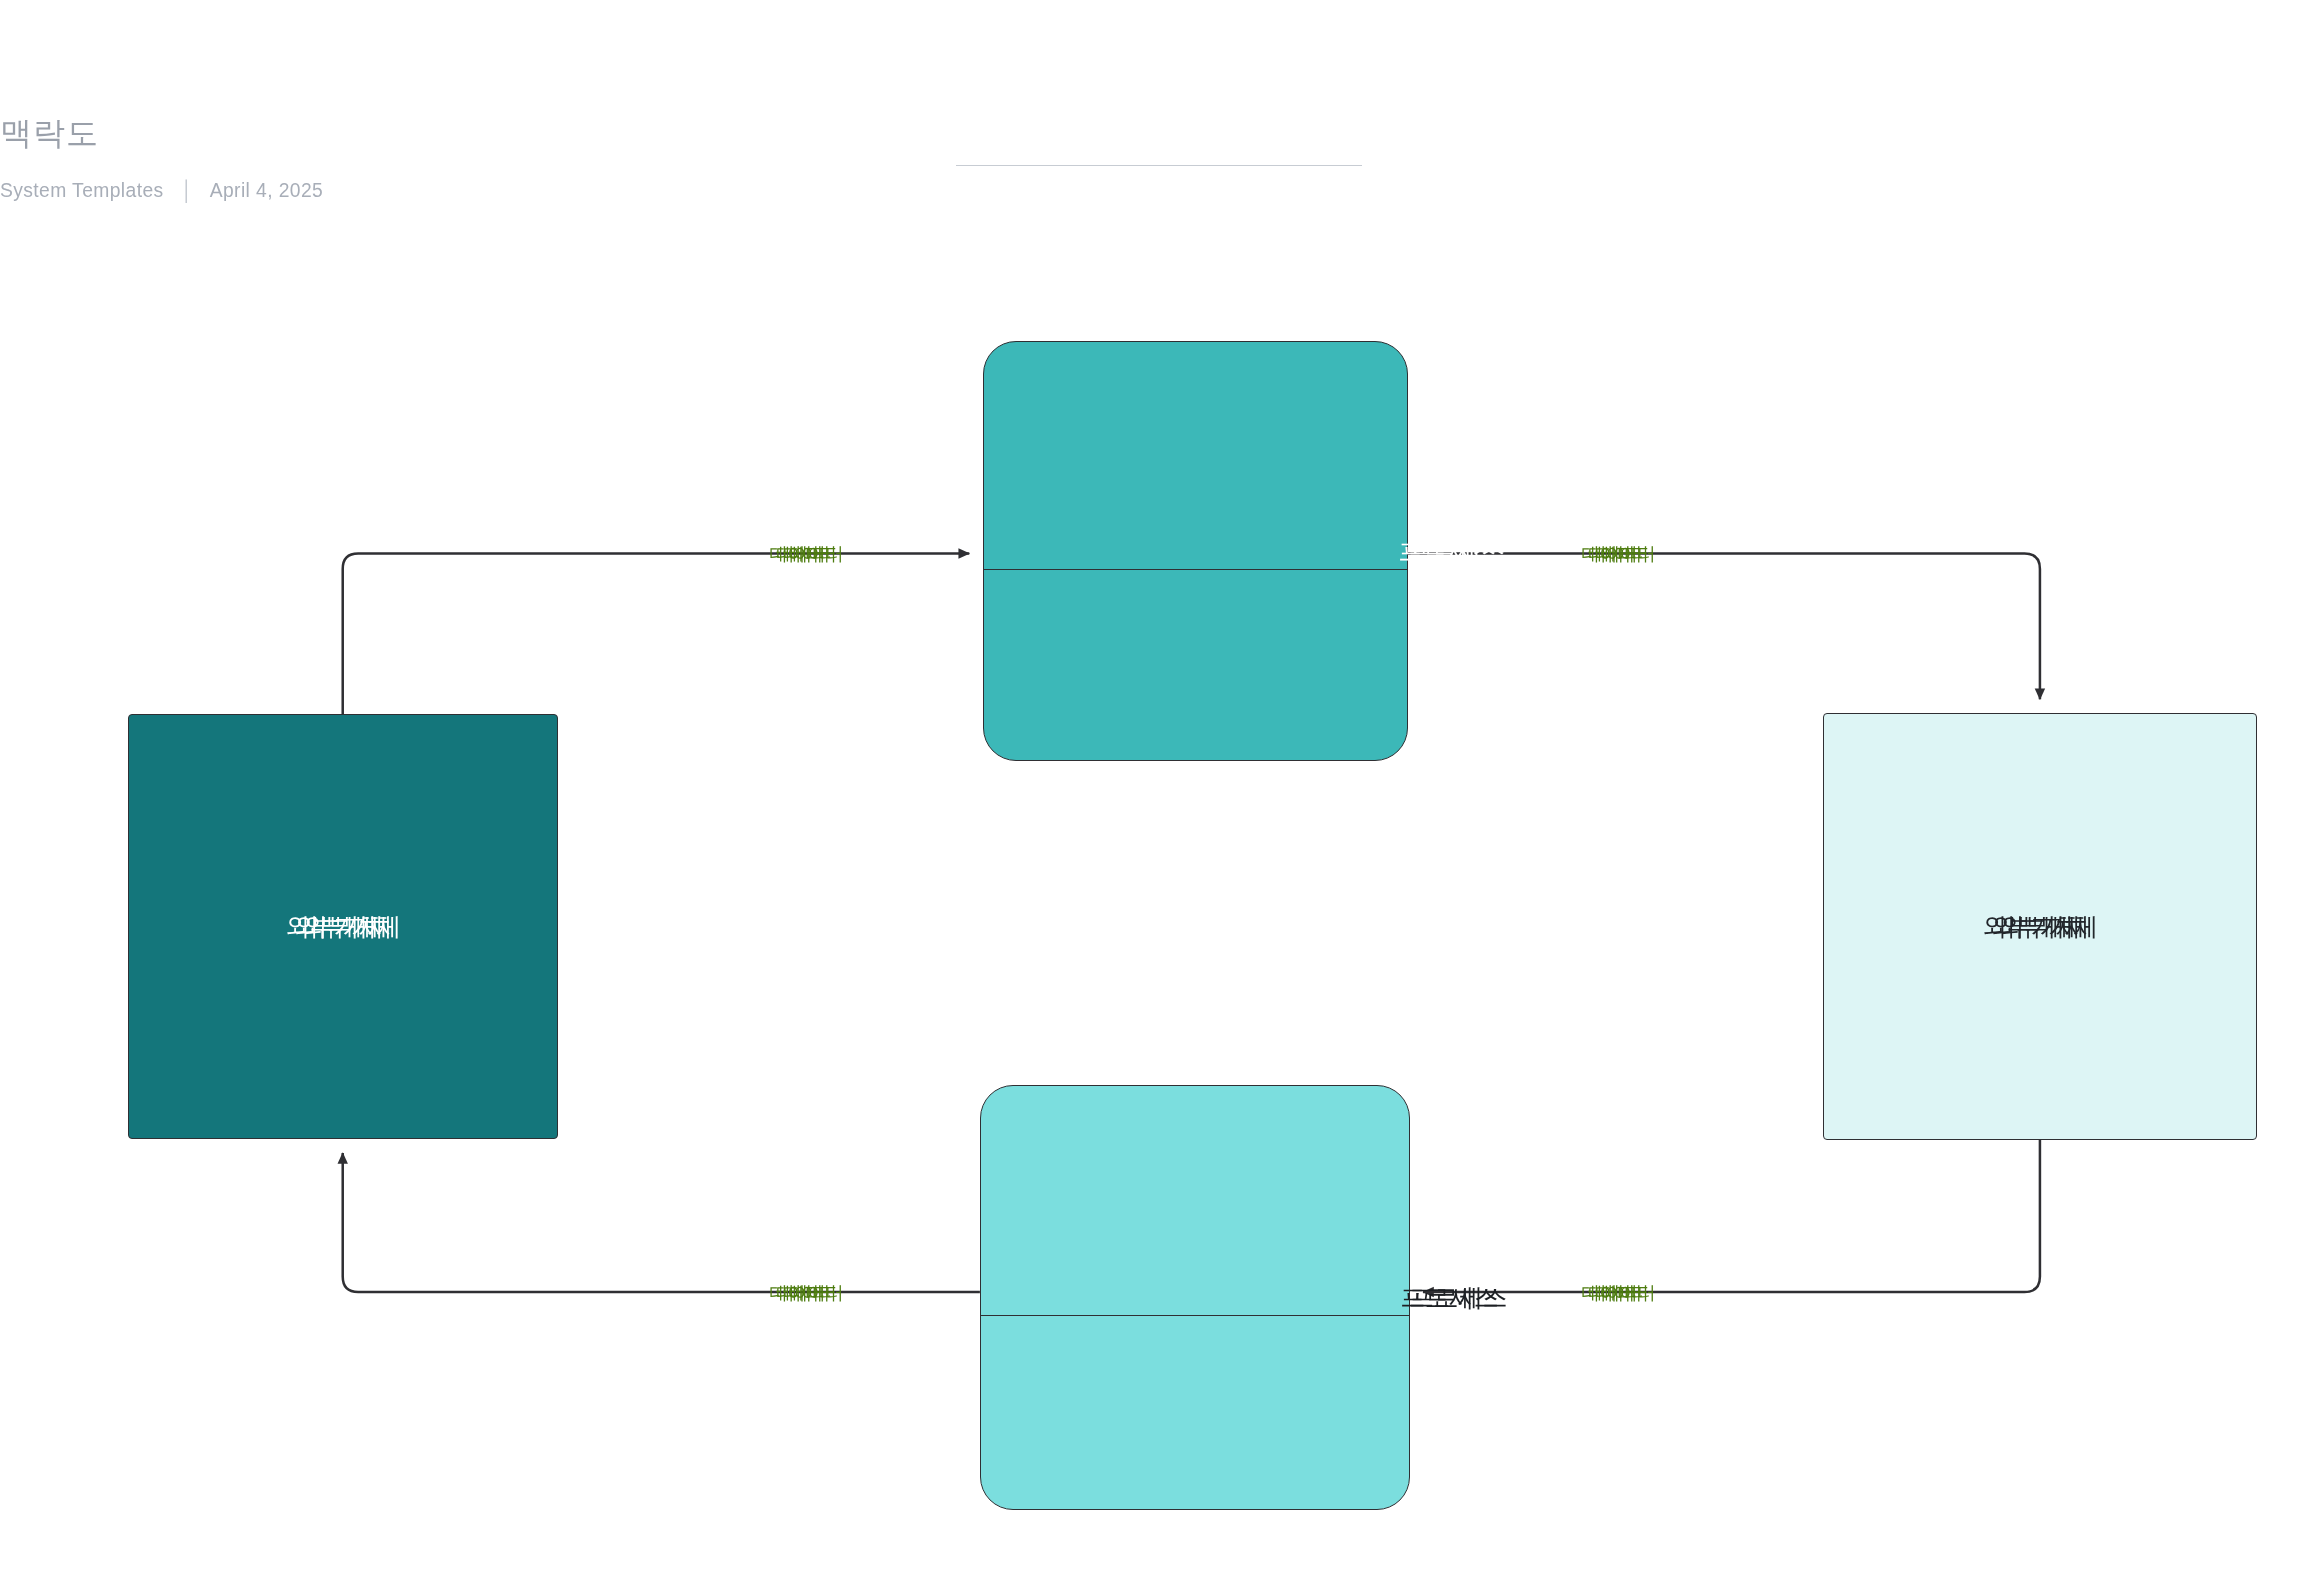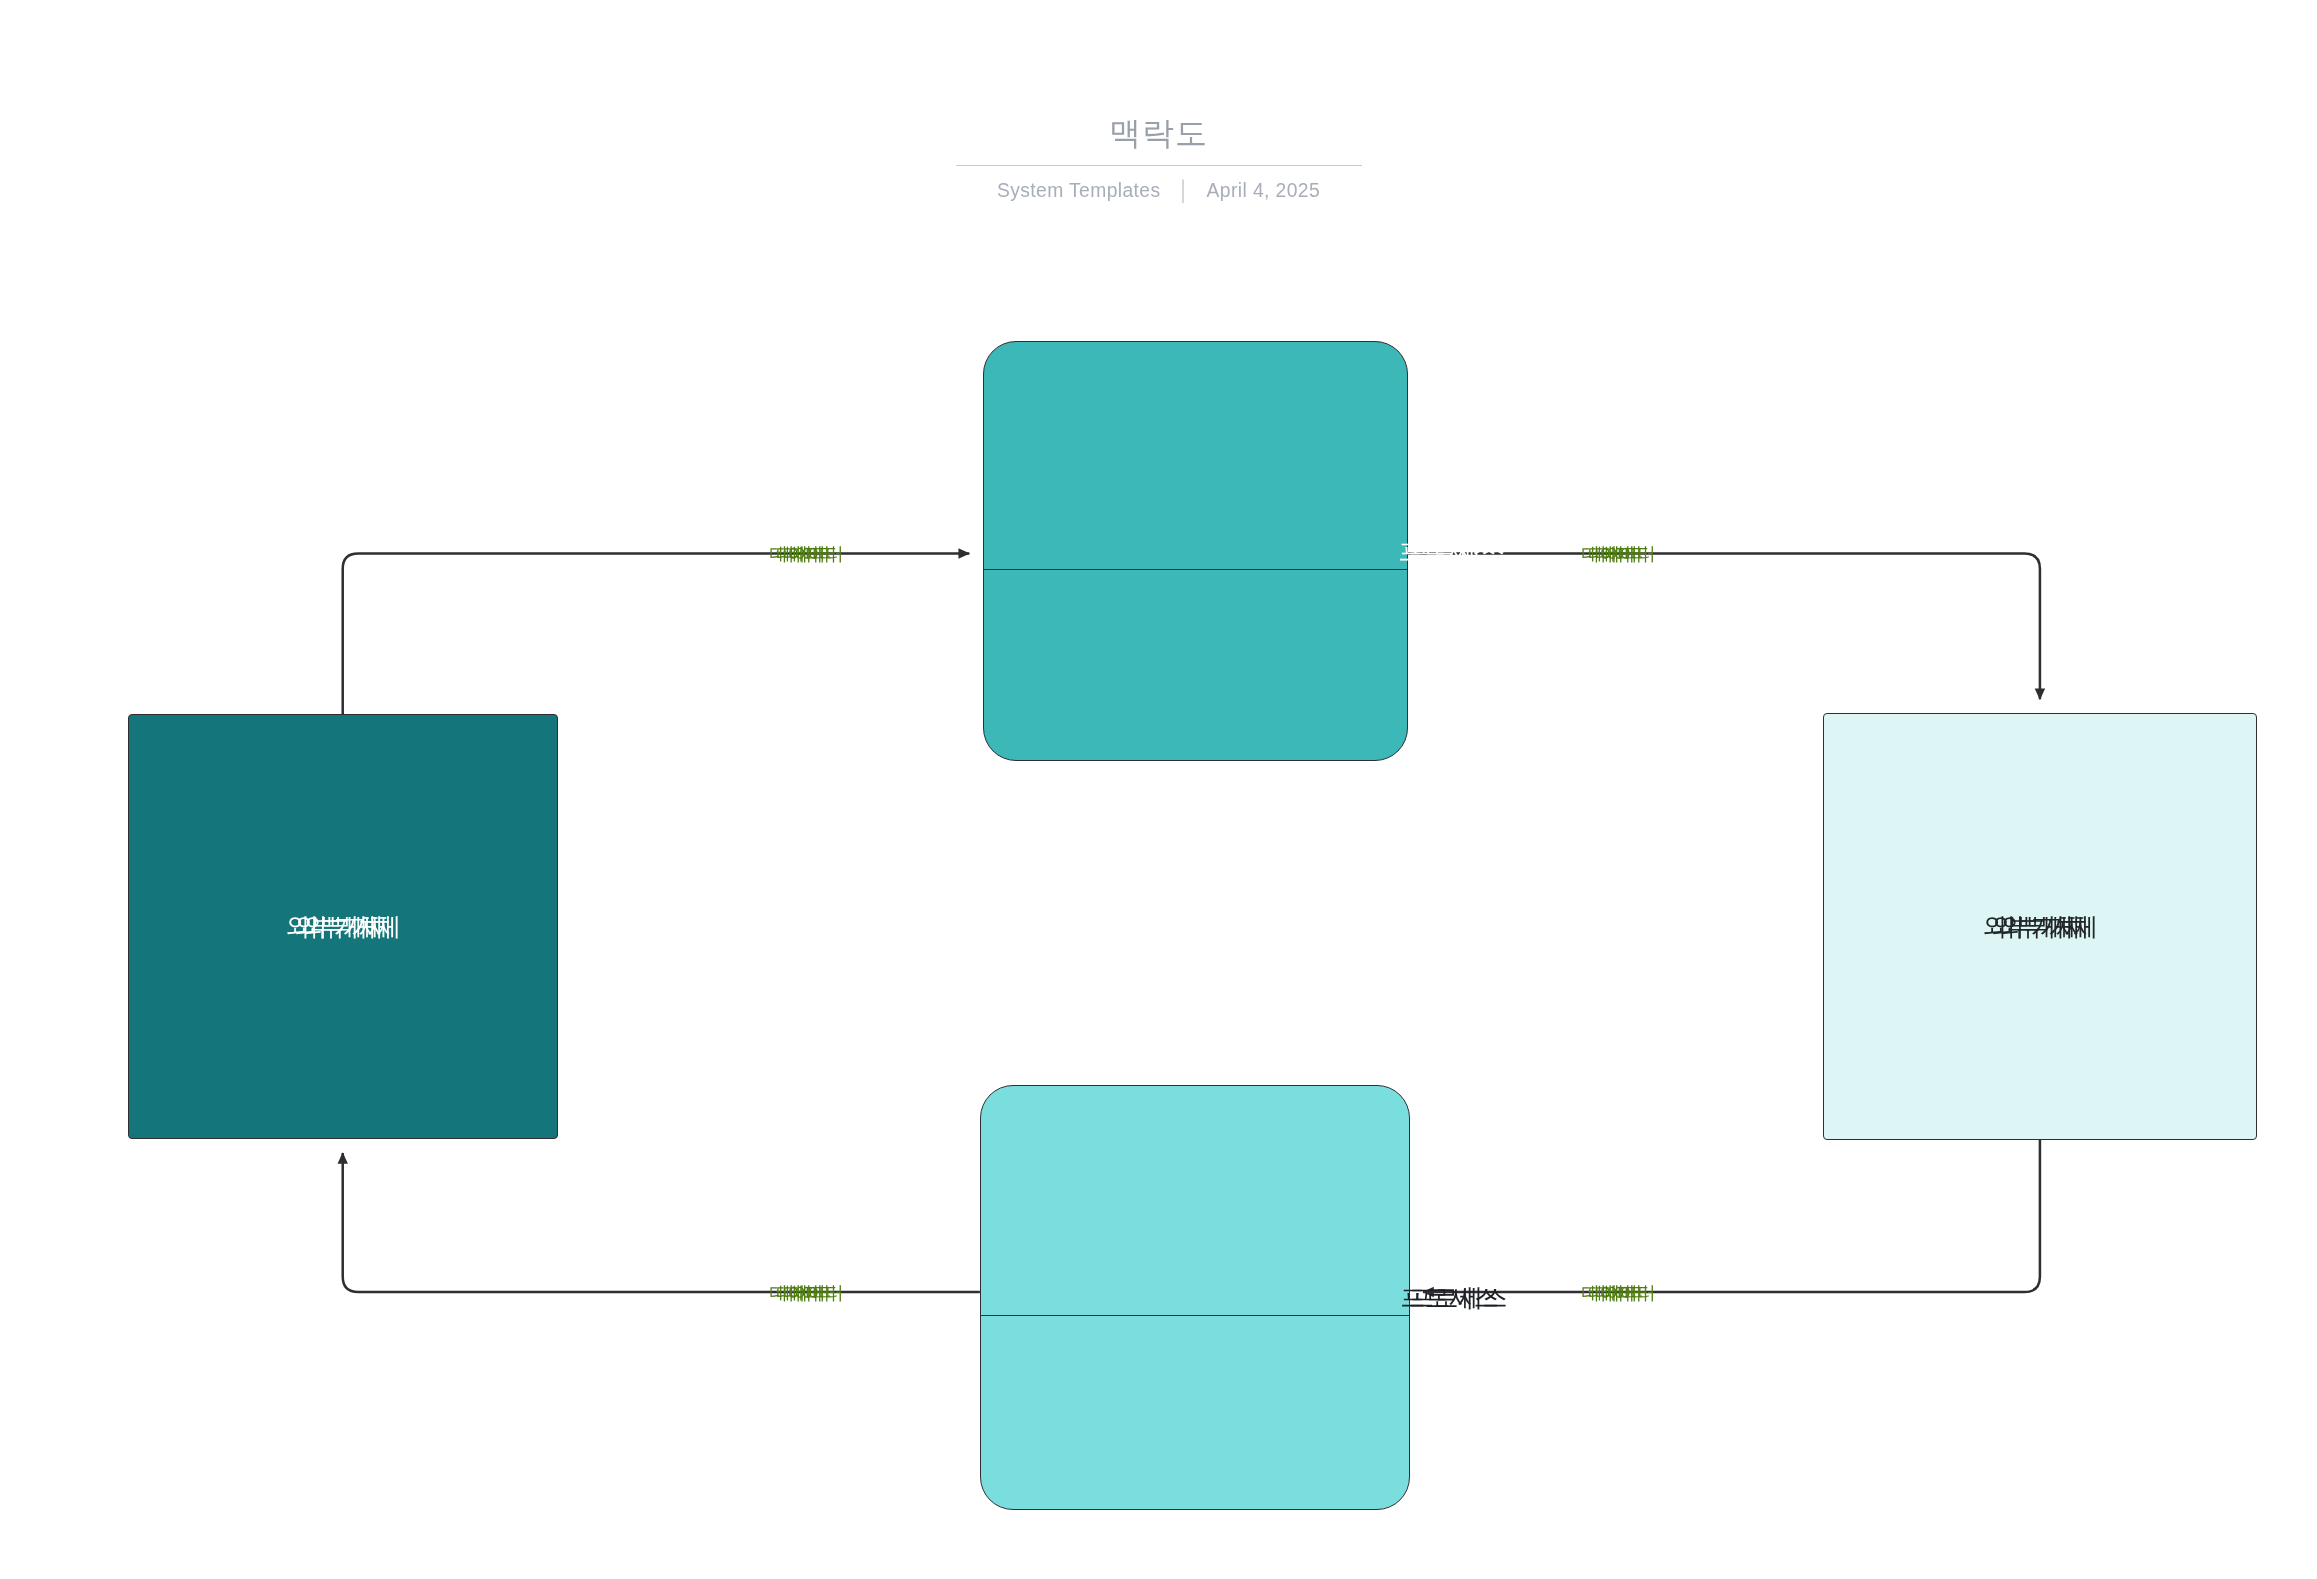--- a/index.html
+++ b/index.html
@@ -15,21 +15,21 @@
     font-family: "Liberation Sans", sans-serif;
     -webkit-font-smoothing: antialiased;
   }
 
   
   #header {
     position: absolute;
     top: 114px;
     left: 0;
     width: 2317px;
-    text-align: center;
+    text-align: left;
   }
   #doc-title {
     font-size: 32px;
     font-weight: 400;
     color: #9aa0aa;
     letter-spacing: 1px;
     line-height: 39px;
     margin: 0;
     padding: 0;
   }

